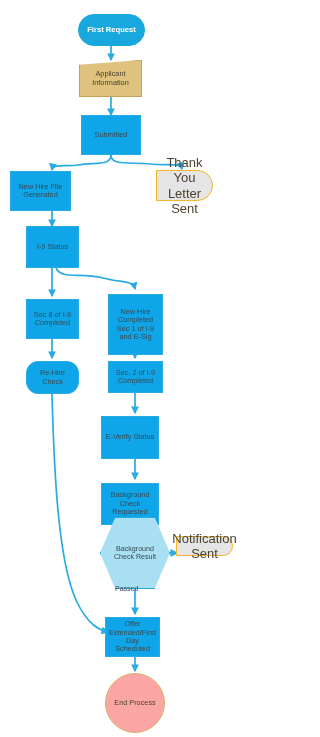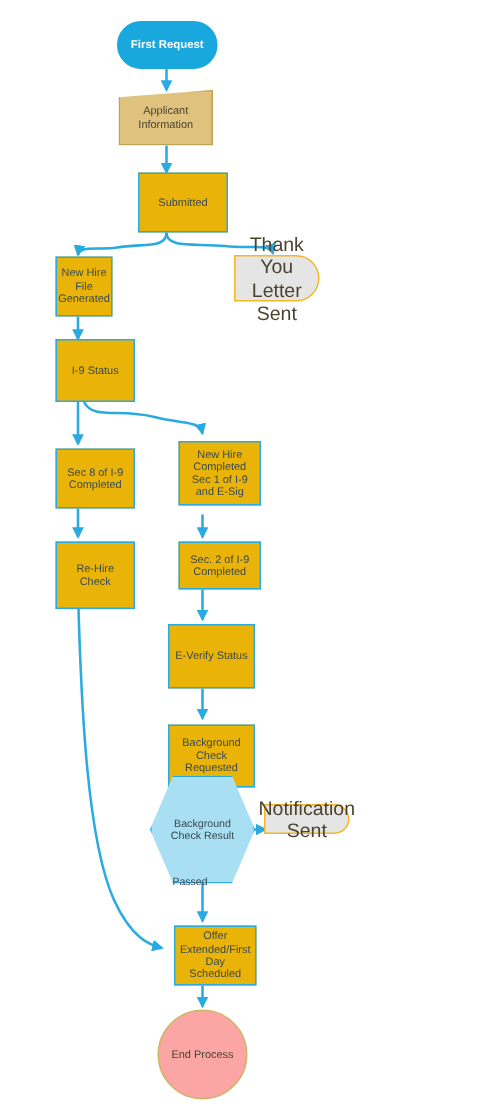--- a/index.html
+++ b/index.html
@@ -36,25 +36,24 @@
     line-height: 1.16;
     z-index: 2;
   }
   .node .label {
     display: block;
     white-space: pre-line;
     padding: 0 2px;
   }
   
   .n-process {
-    background: #eab308;
+    background: #0ea5e9;
     border: 1.6px solid #29abe2;
     color: #3a4a52;
     font-size: 7.3px;
-    margin-left: 11px;
   }
   
   .n-start {
     background: #19a8dd;
     border: 1.6px solid #19a8dd;
     border-radius: 999px;
     color: #ffffff;
     font-size: 7.6px;
     font-weight: bold;
   }
@@ -151,47 +150,47 @@
 
   <div class="node n-manual" style="left:79px; top:60px; width:63px; height:37px;">
     <span class="label">Applicant
 Information</span>
   </div>
 
   <div class="node n-process" style="left:81px; top:115px; width:60px; height:40px;">
     <span class="label">Submitted</span>
   </div>
 
-  <div class="node n-process" style="left:26px; top:171px; width:38px; height:40px;">
+  <div class="node n-process" style="left:10px; top:171px; width:61px; height:40px;">
     <span class="label">New Hire File
 Generated</span>
   </div>
 
   <div class="node n-doc" style="left:156px; top:170px; width:57px; height:31px;">
     <span class="label">Thank You
 Letter Sent</span>
   </div>
 
   <div class="node n-process" style="left:26px; top:226px; width:53px; height:42px;">
     <span class="label">I-9 Status</span>
   </div>
 
   <div class="node n-process" style="left:26px; top:299px; width:53px; height:40px;">
     <span class="label">Sec 8 of I-9
 Completed</span>
   </div>
 
-  <div class="node n-process" style="left:108px; top:294px; width:55px; height:43px;">
+  <div class="node n-process" style="left:108px; top:294px; width:55px; height:61px;">
     <span class="label">New Hire
 Completed
 Sec 1 of I-9
 and E-Sig</span>
   </div>
 
-  <div class="node n-process" style="left:26px; top:361px; width:53px; height:45px;">
+  <div class="node n-process" style="left:26px; top:361px; width:53px; height:33px;border-radius:12px;">
     <span class="label">Re-Hire
 Check</span>
   </div>
 
   <div class="node n-process" style="left:108px; top:361px; width:55px; height:32px;">
     <span class="label">Sec. 2 of I-9
 Completed</span>
   </div>
 
   <div class="node n-process" style="left:101px; top:416px; width:58px; height:43px;">

